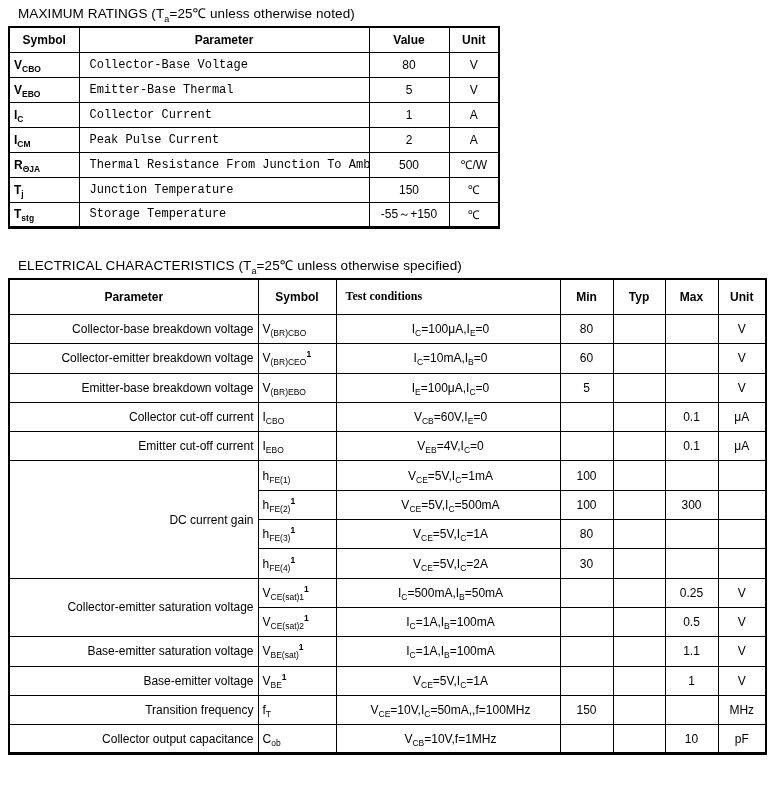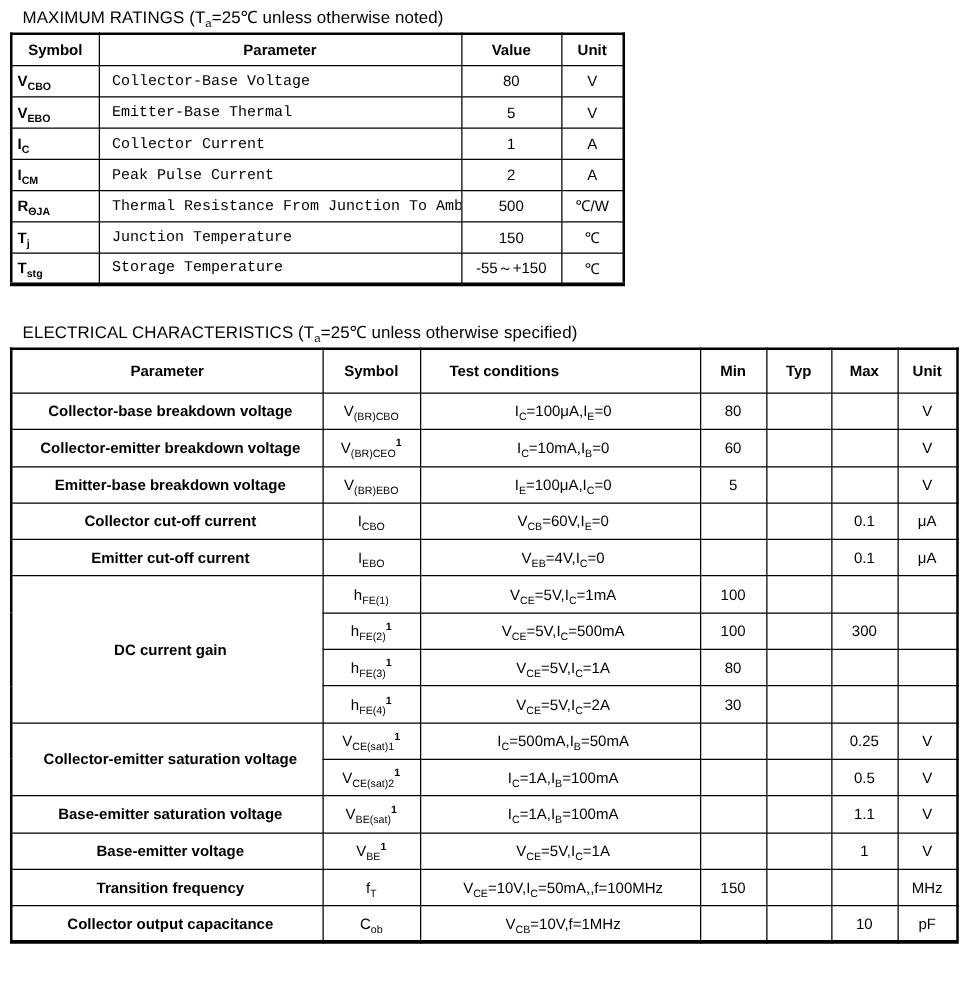--- a/index.html
+++ b/index.html
@@ -60,23 +60,23 @@
   table.elec { width: 757px; }
   table.elec tr.hdr { height: 36px; }
   table.elec tr.row { height: 29.3px; }
   table.elec col.c-param { width: 249px; }
   table.elec col.c-sym   { width: 78px; }
   table.elec col.c-cond  { width: 224px; }
   table.elec col.c-min   { width: 53px; }
   table.elec col.c-typ   { width: 52px; }
   table.elec col.c-max   { width: 53px; }
   table.elec col.c-unit  { width: 48px; }
-  table.elec th.h-cond { text-align: left; padding-left: 23px; }
-  table.elec td.param { text-align: center; font-weight: bold; padding-left: 9px; white-space: normal; margin-top: 44px; }
-  table.elec td.sym   { text-align: center; }
+  table.elec th.h-cond { text-align: left; padding-left: 9px; font-family: Liberation Serif, serif; }
+  table.elec td.param { text-align: right; font-weight: normal; padding-left: 9px; white-space: normal; margin-top: 44px; }
+  table.elec td.sym   { text-align: left; }
   table.elec td.cond  { text-align: center; padding-left: 9px; }
   table.elec td.num   { text-align: center; }
 </style>
 </head>
 <body>
 
 <div class="page">
 
   <div class="section-title">MAXIMUM RATINGS (T<sub>a</sub>=25℃ unless otherwise noted)</div>
 

